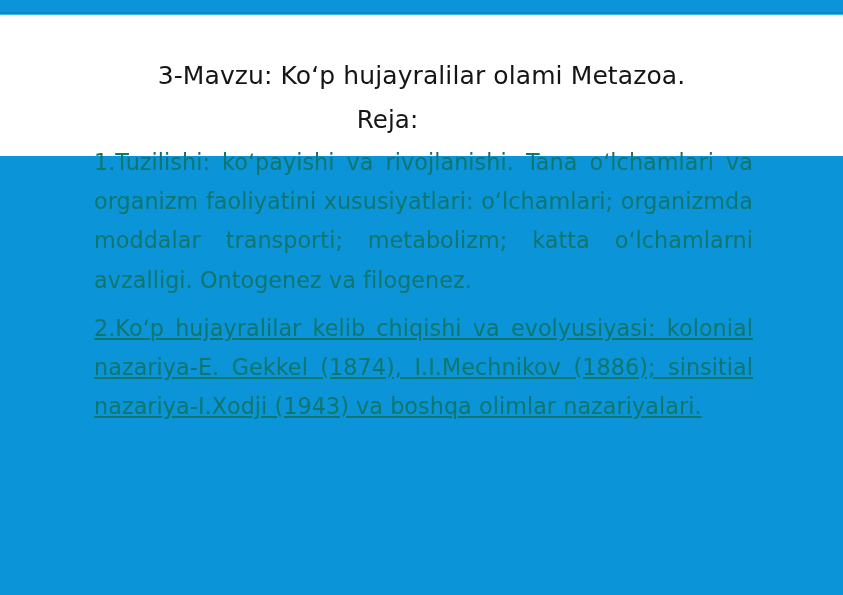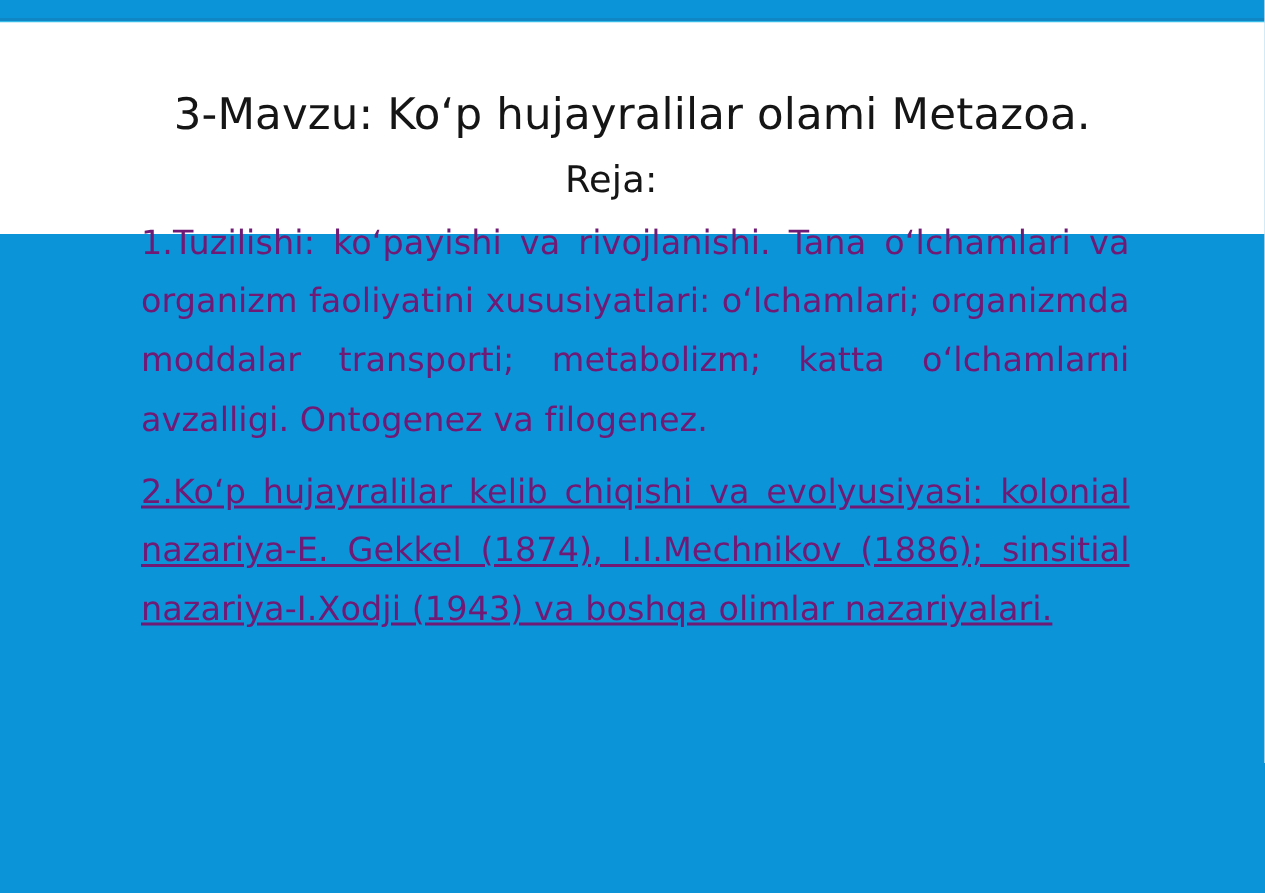--- a/index.html
+++ b/index.html
@@ -70,33 +70,32 @@
 
   
   #title-block {
     position: absolute;
     left: 0;
     top: 57px;
     width: 843px;
     text-align: center;
   }
   .slide-title {
-    font-size: 29px;
+    font-size: 25px;
     line-height: 38px;
     color: #151515;
     letter-spacing: 0.1px;
     white-space: nowrap;
   }
   #subtitle-block {
     position: absolute;
     left: 0;
     top: 103px;
     width: 775px;
     text-align: center;
-    margin-left: 20px;
   }
   .slide-subtitle {
     font-size: 24.5px;
     line-height: 34px;
     color: #151515;
     letter-spacing: 0.1px;
   }
 
   
   #content {
@@ -104,21 +103,21 @@
     left: 94px;
     top: 143px;
     width: 659px;
   }
   .para {
     margin: 0;
     text-align: justify;
     text-justify: inter-word;
     font-size: 22.3px;
     line-height: 39.2px;
-    color: #701a75;
+    color: #0f766e;
     letter-spacing: 0.05px;
   }
   .para + .para {
     margin-top: 9px;
     text-decoration: underline;
   }
 </style>
 </head>
 <body>
 

